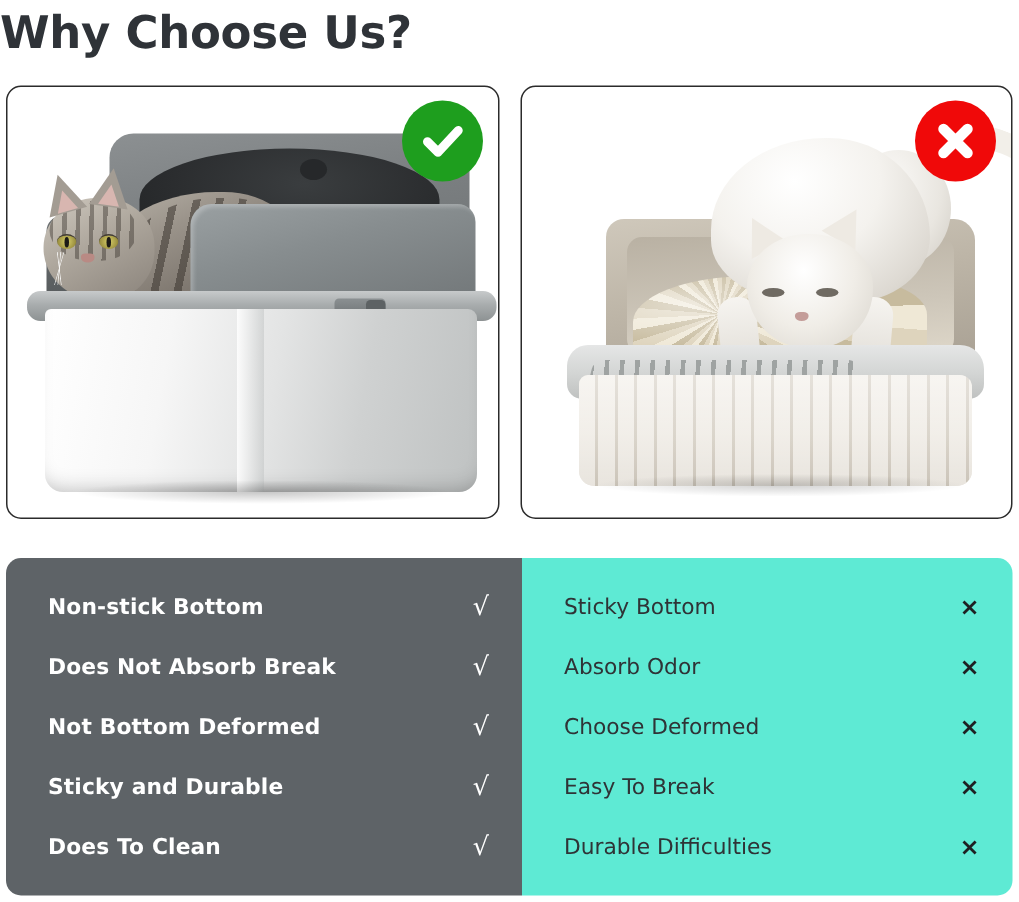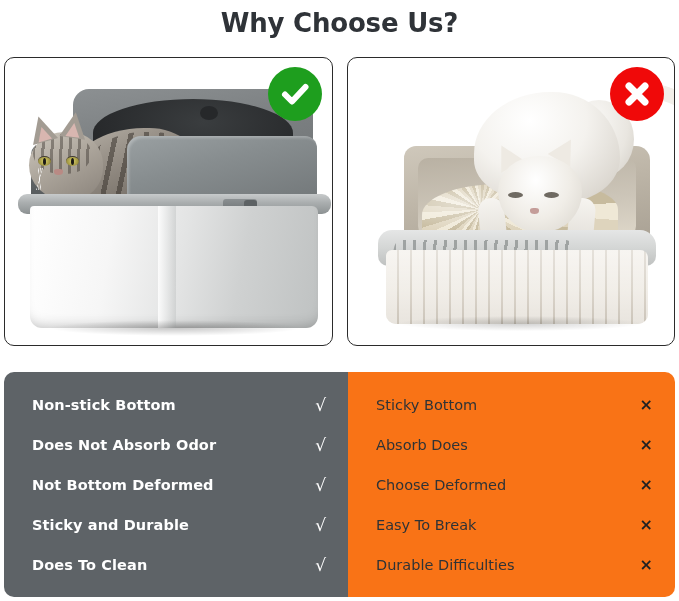--- a/index.html
+++ b/index.html
@@ -15,22 +15,21 @@
     font-family: "DejaVu Sans", "Liberation Sans", sans-serif;
     -webkit-font-smoothing: antialiased;
   }
 
   
   .page-title {
     position: absolute;
     top: 2px;
     left: 0;
     width: 679px;
-    text-align: center;
-    font-size: 26px;
+    font-size: 30px;
     font-weight: bold;
     color: #2f3338;
     letter-spacing: -0.2px;
     line-height: 42px;
     white-space: nowrap;
   }
 
   
   .cards {
     position: absolute;
@@ -356,21 +355,21 @@
     box-sizing: border-box;
   }
   .col-pros {
     width: 344px;
     background: #5e6367;
     border-radius: 10px 0 0 10px;
     padding: 0 22px 0 28px;
   }
   .col-cons {
     width: 327px;
-    background: #f97316;
+    background: #5eead4;
     border-radius: 0 10px 10px 0;
     padding: 0 22px 0 28px;
   }
   .row {
     display: flex;
     align-items: center;
     justify-content: space-between;
     height: 40px;
   }
   .row-label { font-size: 14.5px; white-space: nowrap; }
@@ -459,21 +458,21 @@
 </div>
 
 <div class="compare">
 
   <div class="col col-pros">
     <div class="row">
       <span class="row-label">Non-stick Bottom</span>
       <span class="row-mark">√</span>
     </div>
     <div class="row">
-      <span class="row-label">Does Not Absorb Odor</span>
+      <span class="row-label">Does Not Absorb Break</span>
       <span class="row-mark">√</span>
     </div>
     <div class="row">
       <span class="row-label">Not Bottom Deformed</span>
       <span class="row-mark">√</span>
     </div>
     <div class="row">
       <span class="row-label">Sticky and Durable</span>
       <span class="row-mark">√</span>
     </div>
@@ -482,21 +481,21 @@
       <span class="row-mark">√</span>
     </div>
   </div>
 
   <div class="col col-cons">
     <div class="row">
       <span class="row-label">Sticky Bottom</span>
       <span class="row-mark">×</span>
     </div>
     <div class="row">
-      <span class="row-label">Absorb Does</span>
+      <span class="row-label">Absorb Odor</span>
       <span class="row-mark">×</span>
     </div>
     <div class="row">
       <span class="row-label">Choose Deformed</span>
       <span class="row-mark">×</span>
     </div>
     <div class="row">
       <span class="row-label">Easy To Break</span>
       <span class="row-mark">×</span>
     </div>

